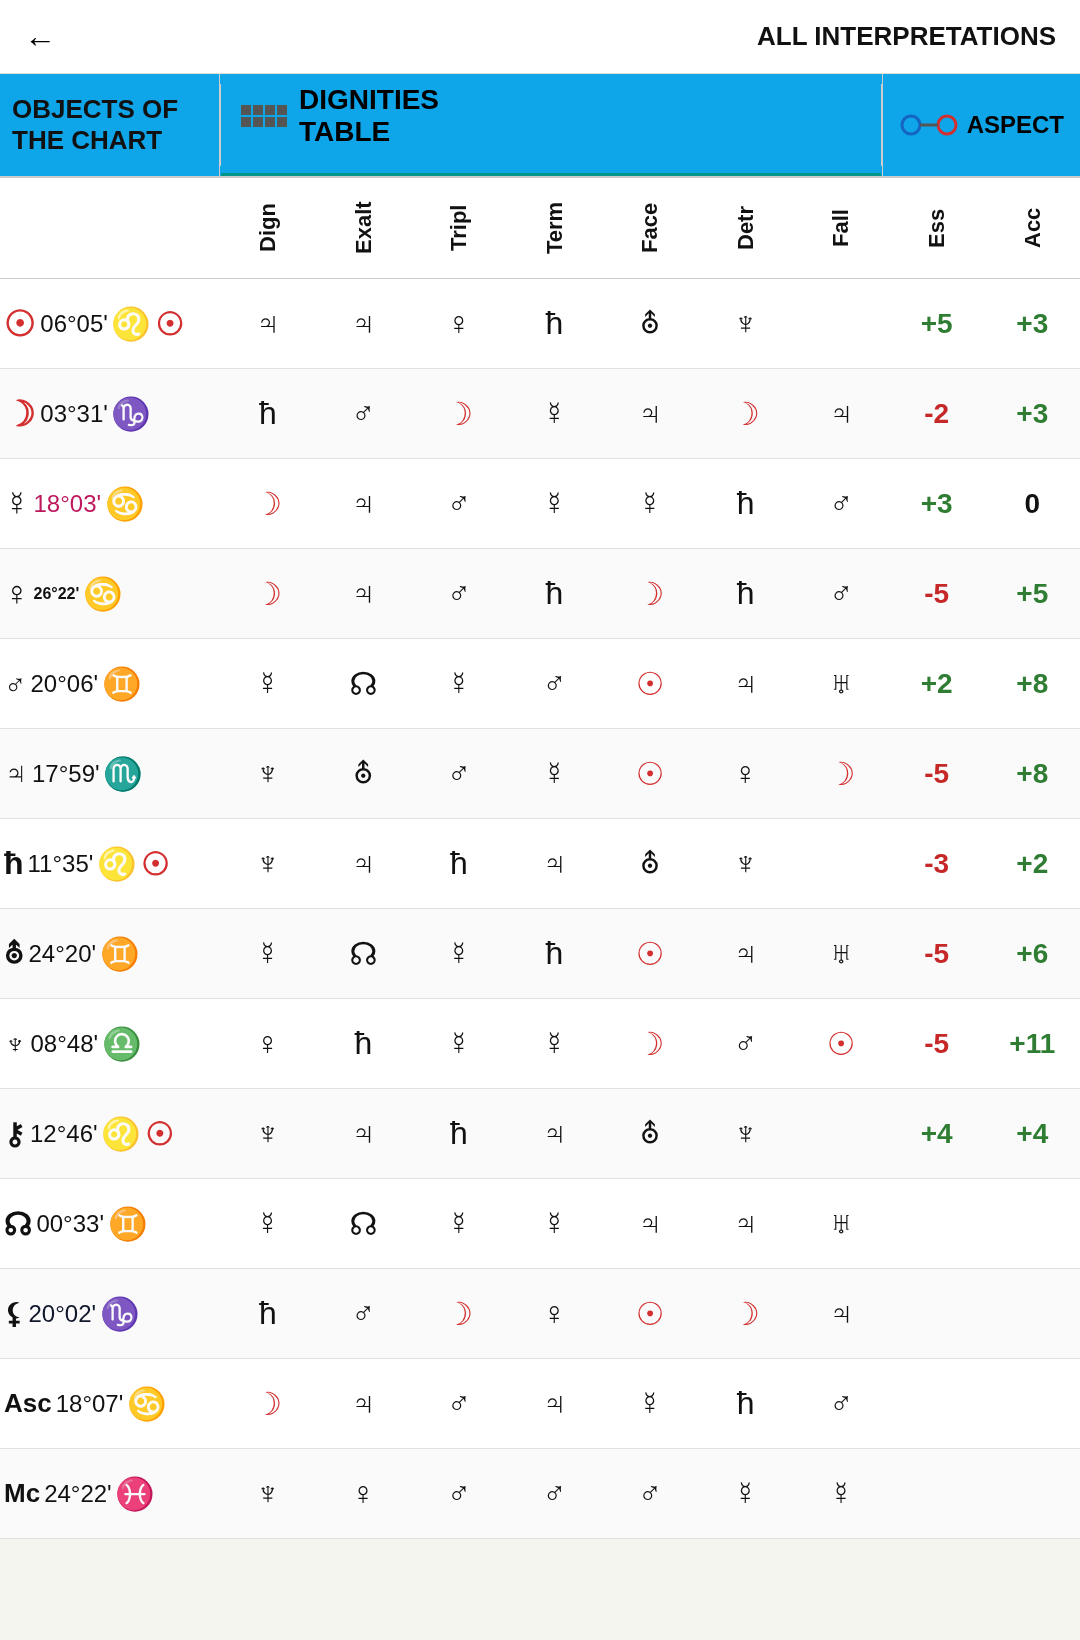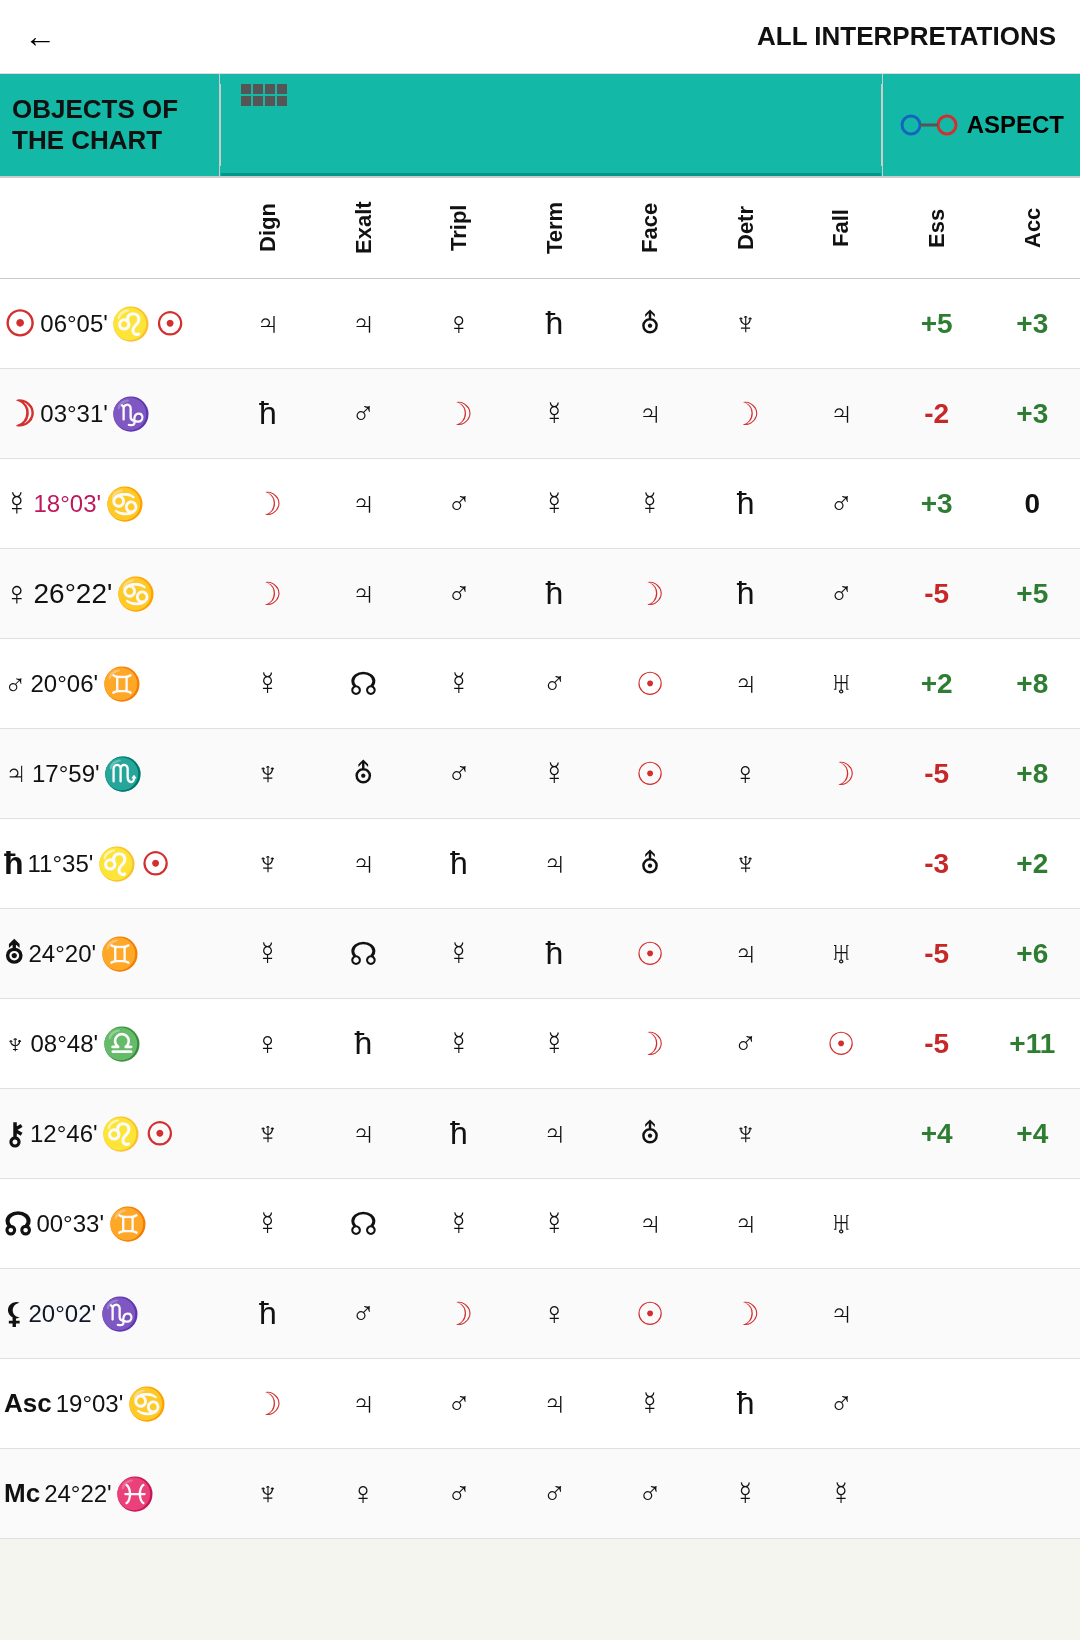--- a/index.html
+++ b/index.html
@@ -38,21 +38,21 @@
     .header-right {
       font-size: 26px;
       font-weight: bold;
       color: #111;
     }
 
     
     .tab-bar {
       display: flex;
       align-items: stretch;
-      background: #14b8a6;
+      background: #0ea5e9;
       border-bottom: 2px solid #ccc;
     }
     .tab-objects {
       flex: 0 0 220px;
       padding: 20px 12px;
       font-size: 26px;
       font-weight: bold;
       color: #111;
       border-right: 1px solid #ccc;
       line-height: 1.2;
@@ -151,20 +151,21 @@
       <div style="display:grid;grid-template-columns:repeat(4,10px);grid-template-rows:repeat(2,10px);gap:2px;margin-right:4px;">
         <div style="width:10px;height:10px;background:#555;"></div>
         <div style="width:10px;height:10px;background:#555;"></div>
         <div style="width:10px;height:10px;background:#555;"></div>
         <div style="width:10px;height:10px;background:#555;"></div>
         <div style="width:10px;height:10px;background:#555;"></div>
         <div style="width:10px;height:10px;background:#555;"></div>
         <div style="width:10px;height:10px;background:#555;"></div>
         <div style="width:10px;height:10px;background:#555;"></div>
       </div>
+      <span style="font-size:28px;font-weight:bold;">DIGNITIES<br>TABLE</span>
     </div>
   </div>
   <div style="width:1px;background:#ccc;margin:10px 0;"></div>
   <div class="tab-aspects">
     <svg width="60" height="44" viewBox="0 0 60 44">
       <circle cx="12" cy="22" r="9" stroke="#1565c0" stroke-width="3" fill="none"></circle>
       <circle cx="48" cy="22" r="9" stroke="#d32f2f" stroke-width="3" fill="none"></circle>
       <line x1="21" y1="22" x2="39" y2="22" stroke="#555" stroke-width="3"></line>
     </svg>
     <span style="font-size:24px;font-weight:bold;">ASPECT</span>
@@ -276,21 +277,21 @@
     <div class="cell">
         <span style="color:#111;font-size:32px;">♂</span>
       </div>
     <div class="cell cell-ess positive">+3</div>
     <div class="cell cell-acc neutral" style="color:#111;">0</div>
   </div>
 
   <div class="data-row">
     <div class="cell-planet">
       <span style="color:#111;font-size:34px;">♀</span>
-      <span style="font-size:28px;font-weight:normal;color:#111;">26°22'</span>
+      <span style="font-size:16px;font-weight:bold;color:#111;">26°22'</span>
       <span style="color:#009688;font-size:32px;">♋</span>
     </div>
     <div class="cell">
         <span style="color:#d32f2f;font-size:32px;">☽</span>
       </div>
     <div class="cell">
         <span style="color:#111;font-size:32px;">♃</span>
       </div>
     <div class="cell">
         <span style="color:#111;font-size:32px;">♂</span>
@@ -553,21 +554,21 @@
     <div class="cell">
         <span style="color:#111;font-size:32px;">♃</span>
       </div>
     <div class="cell"></div>
     <div class="cell"></div>
   </div>
 
   <div class="data-row">
     <div class="cell-planet">
       <span style="color:#111;font-size:26px;font-weight:bold;">Asc</span>
-      <span style="font-size:24px;font-weight:normal;color:#111;">19°03'</span>
+      <span style="font-size:24px;font-weight:normal;color:#111;">18°07'</span>
       <span style="color:#009688;font-size:32px;">♋</span>
     </div>
     <div class="cell">
         <span style="color:#d32f2f;font-size:32px;">☽</span>
       </div>
     <div class="cell">
         <span style="color:#111;font-size:32px;">♃</span>
       </div>
     <div class="cell">
         <span style="color:#111;font-size:32px;">♂</span>

